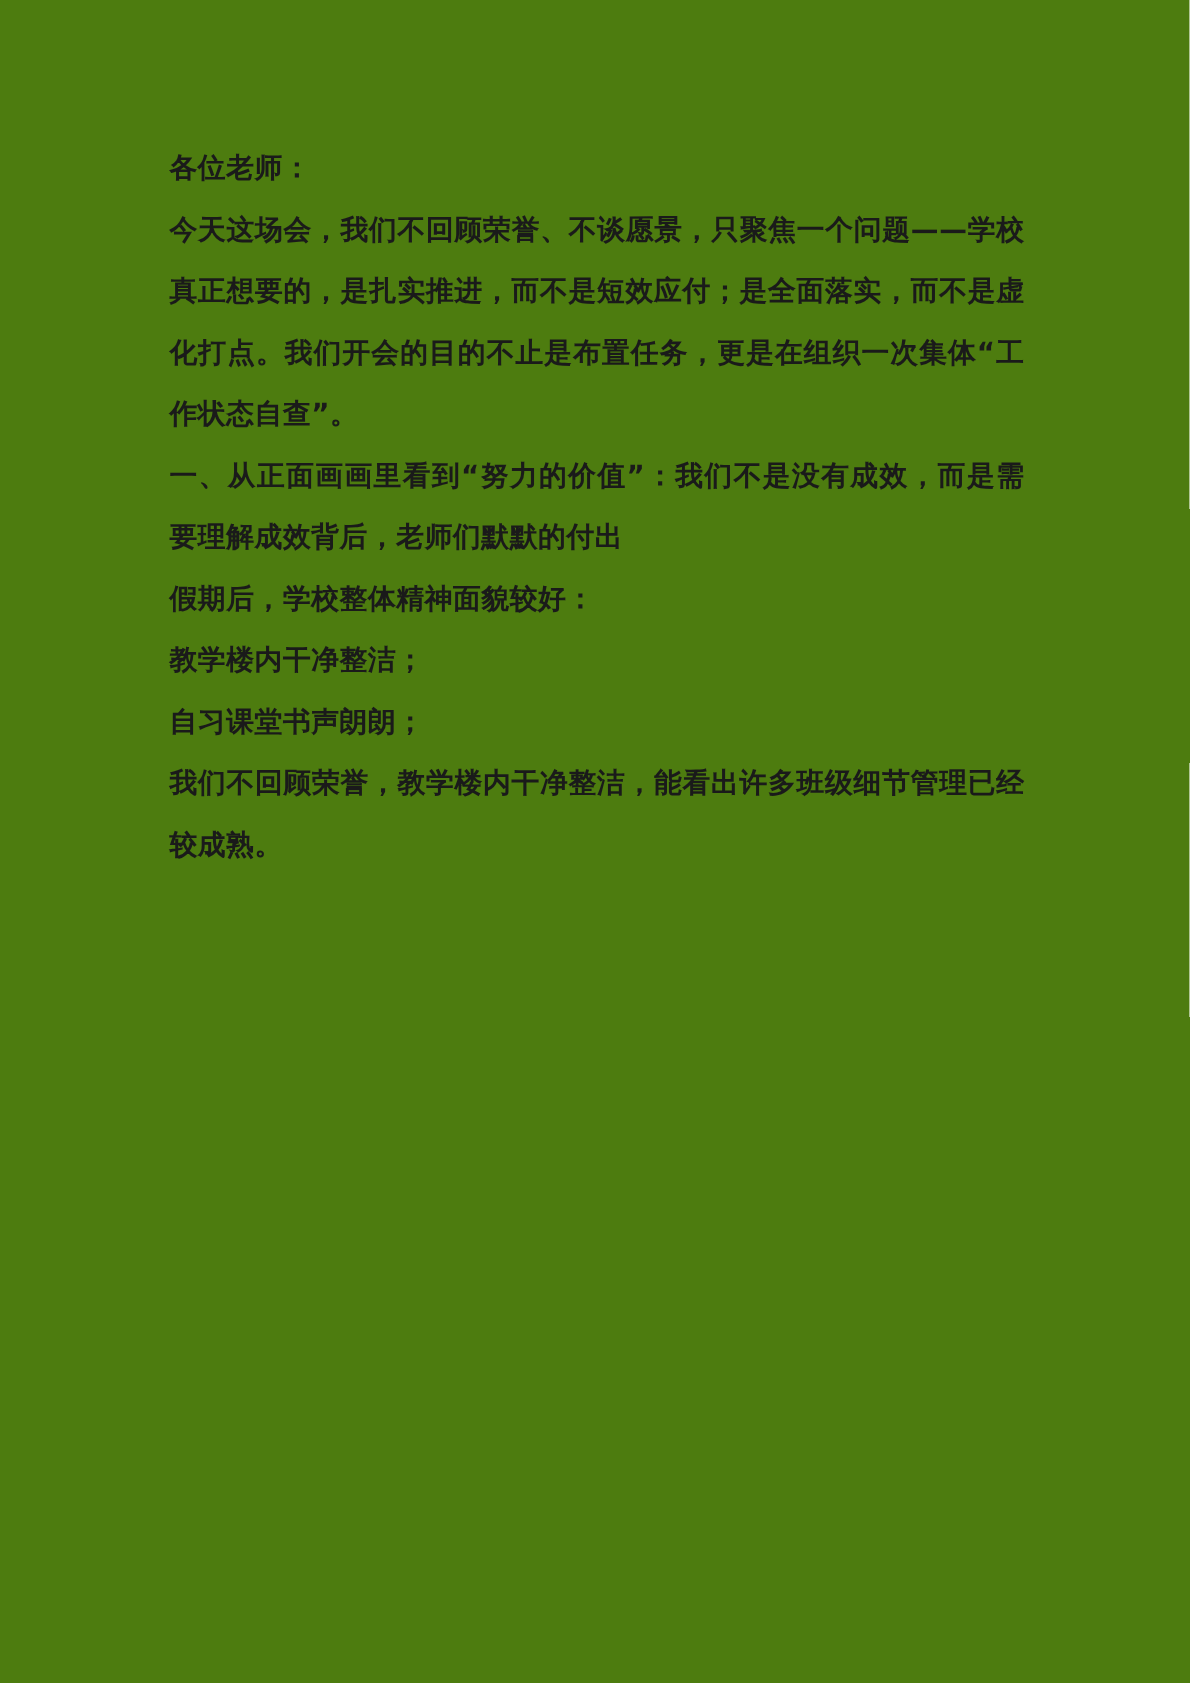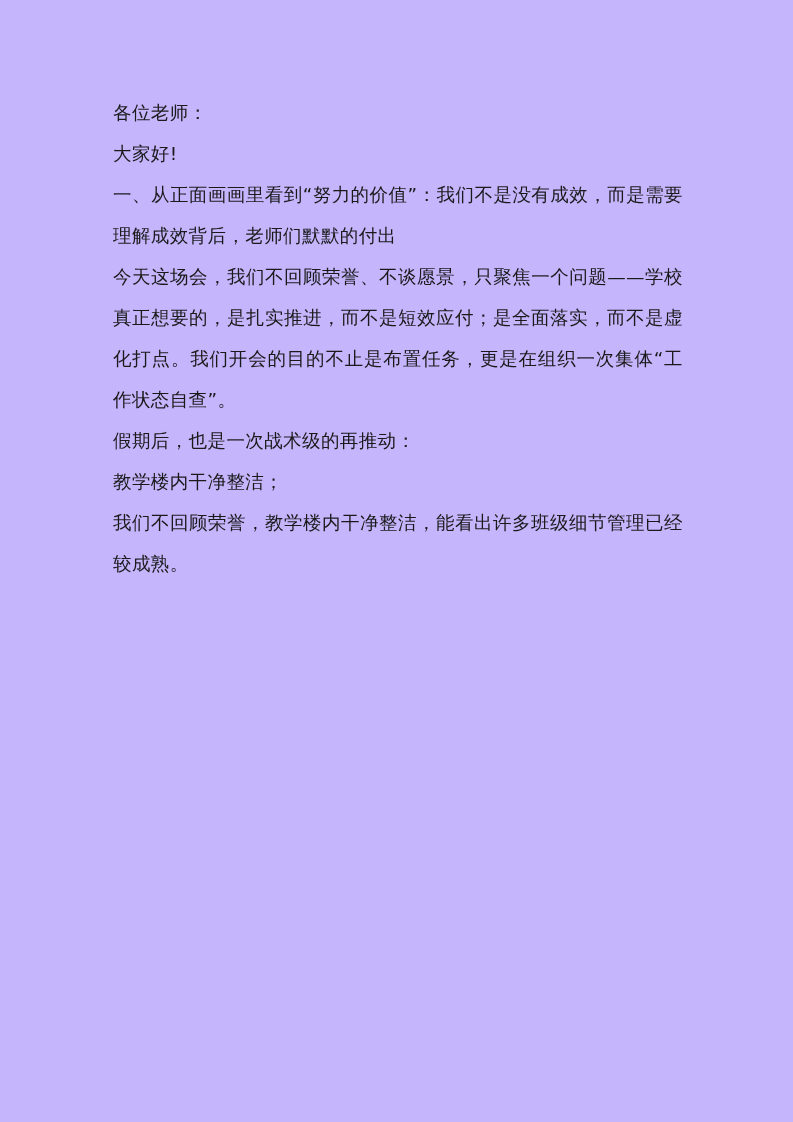--- a/index.html
+++ b/index.html
@@ -10,23 +10,24 @@
   body {
     width: 793px;
     height: 1122px;
     font-family: "DejaVu Sans", "Liberation Sans", sans-serif;
     color: #000000;
   }
   .page {
     position: relative;
     width: 793px;
     height: 1122px;
-    background: #c4b5fd;
+    background: #4d7c0f;
     box-sizing: border-box;
     overflow: hidden;
+    font-weight: bold;
   }
   .content {
     position: absolute;
     left: 113px;
     top: 92px;
     width: 570px;
   }
   .para {
     font-size: 18.5px;
     line-height: 41px;
@@ -40,20 +41,20 @@
   .para.indent-none {
     text-indent: 0;
   }
 </style>
 </head>
 <body>
 
 <div class="page">
   <div class="content">
     <p class="para indent-none">各位老师：</p>
-    <p class="para indent-none">大家好!</p>
+    <p class="para indent-none">今天这场会，我们不回顾荣誉、不谈愿景，只聚焦一个问题——学校真正想要的，是扎实推进，而不是短效应付；是全面落实，而不是虚化打点。我们开会的目的不止是布置任务，更是在组织一次集体“工作状态自查”。</p>
     <p class="para indent-none">一、从正面画画里看到“努力的价值”：我们不是没有成效，而是需要理解成效背后，老师们默默的付出</p>
-    <p class="para indent-none">今天这场会，我们不回顾荣誉、不谈愿景，只聚焦一个问题——学校真正想要的，是扎实推进，而不是短效应付；是全面落实，而不是虚化打点。我们开会的目的不止是布置任务，更是在组织一次集体“工作状态自查”。</p>
-    <p class="para indent-none">假期后，也是一次战术级的再推动：</p>
+    <p class="para indent-none">假期后，学校整体精神面貌较好：</p>
     <p class="para indent-none">教学楼内干净整洁；</p>
+    <p class="para indent-none">自习课堂书声朗朗；</p>
     <p class="para indent-none">我们不回顾荣誉，教学楼内干净整洁，能看出许多班级细节管理已经较成熟。</p>
   </div>
 </div>
 
 </body></html>

